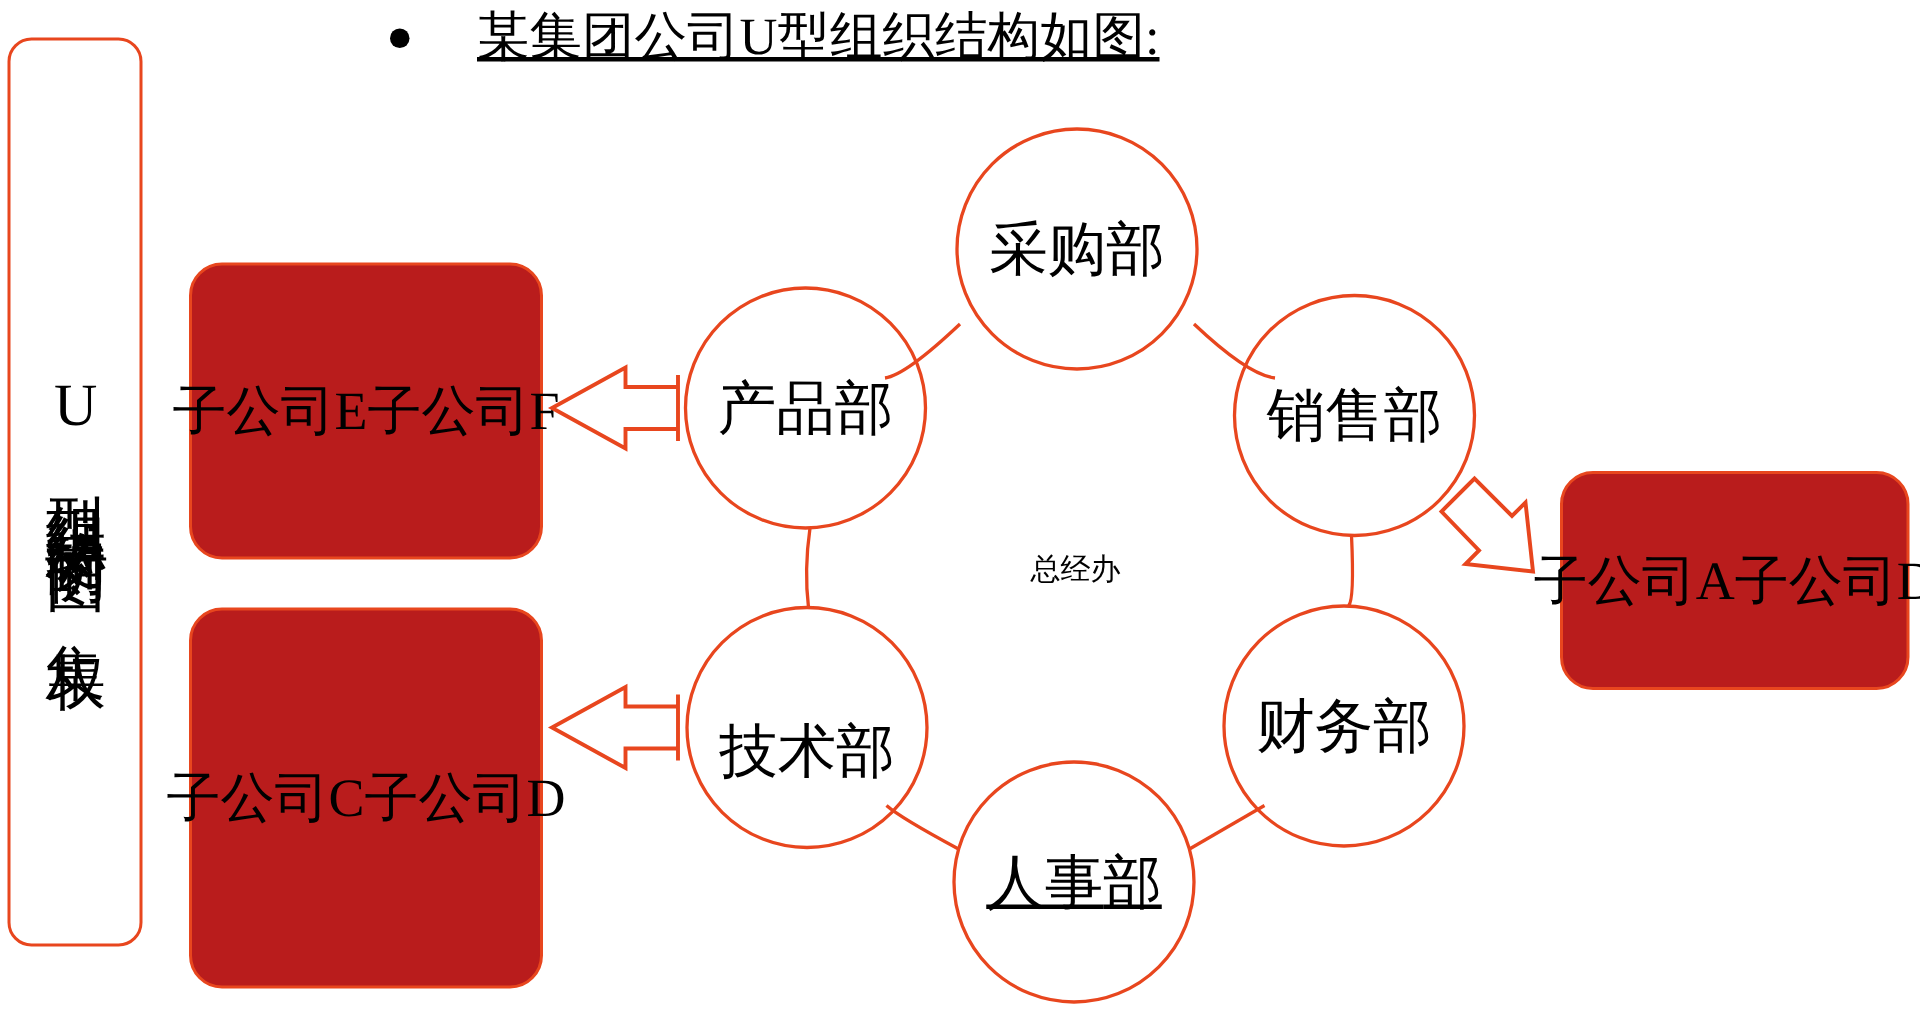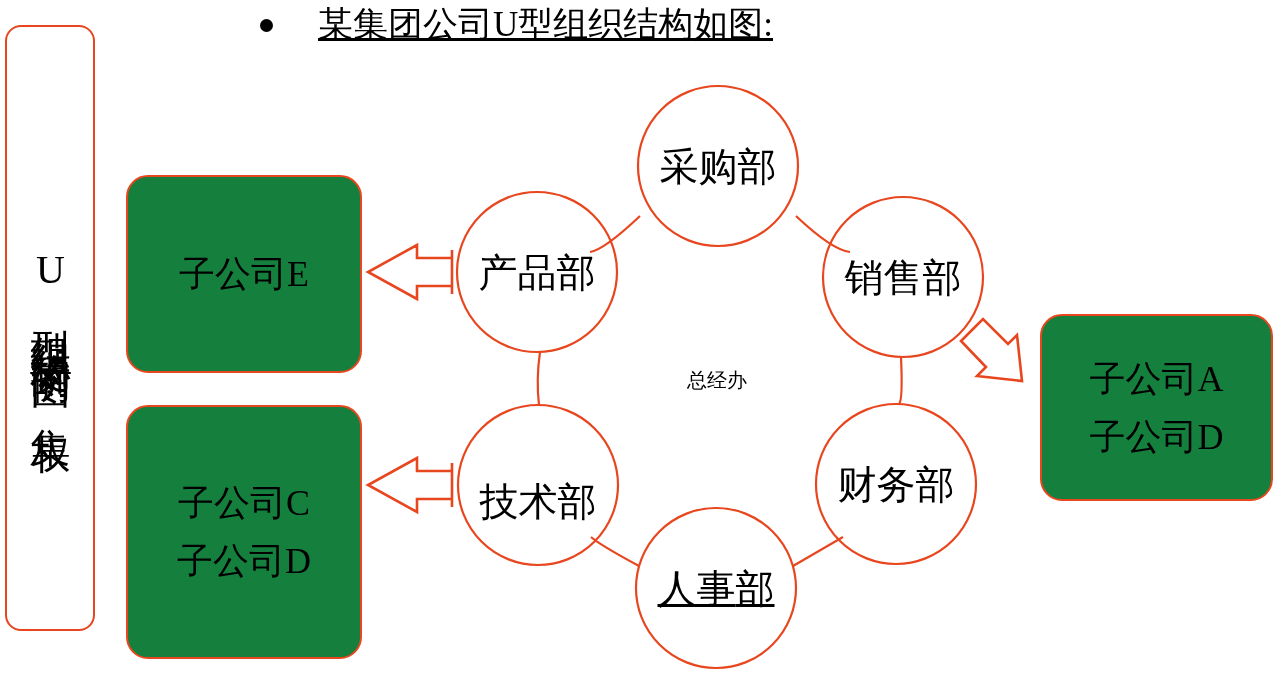--- a/index.html
+++ b/index.html
@@ -37,29 +37,29 @@
     line-height:42px;
     letter-spacing:6px;
     white-space:nowrap;
   }
 
   
   .sbox{
     position:absolute;
     border:2.4px solid #E8461E;border-radius:22px;
     box-sizing:border-box;
-    display:flex;flex-direction:column;
+    display:flex;
     align-items:center;justify-content:center;
-    background:#15803d;
+    background:#b91c1c;
   }
   .sbox-line{font-size:36px;line-height:58px;white-space:nowrap;}
 
   #box-ef{left:126px;top:175px;width:236px;height:198px;}
   #box-cd{left:126px;top:405px;width:236px;height:254px;text-align:right;}
-  #box-ab{left:1040px;top:314px;width:233px;height:187px;}
+  #box-ab{left:1040px;top:314px;width:233px;height:146px;}
 
   
   #ring{position:absolute;left:0;top:0;width:1280px;height:680px;}
 
   .node-label{
     position:absolute;
     display:flex;flex-direction:row;
     align-items:center;justify-content:center;
     font-size:39px;line-height:49px;
     white-space:nowrap;pointer-events:none;
@@ -79,20 +79,21 @@
     <span class="title-bullet"></span>
     <span class="title-text">某集团公司U型组织结构如图:</span>
   </div>
 
   <div class="vlabel-box">
     <span class="vlabel-text">U型组织结构的例图—集权</span>
   </div>
 
   <div class="sbox" id="box-ef">
     <span class="sbox-line">子公司E</span>
+    <span class="sbox-line">子公司F</span>
   </div>
 
   <div class="sbox" id="box-cd">
     <span class="sbox-line">子公司C</span>
     <span class="sbox-line">子公司D</span>
   </div>
 
   <div class="sbox" id="box-ab">
     <span class="sbox-line">子公司A</span>
     <span class="sbox-line">子公司D</span>

